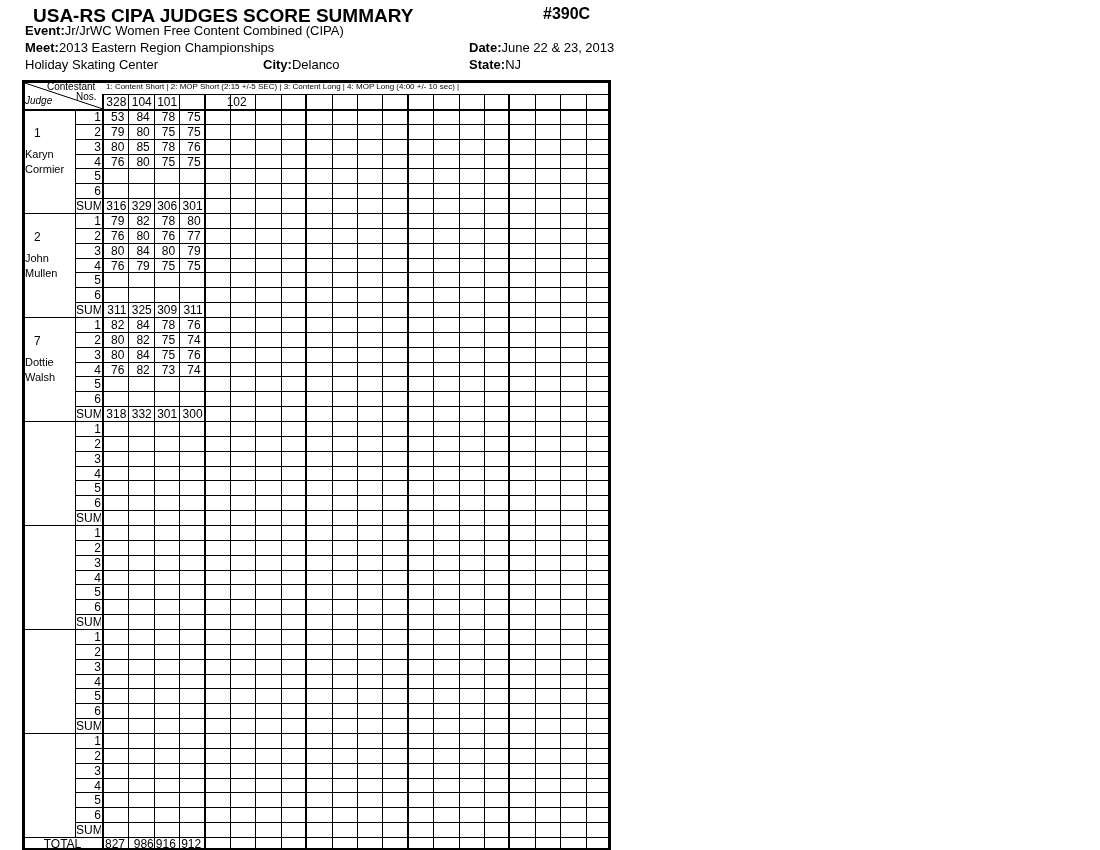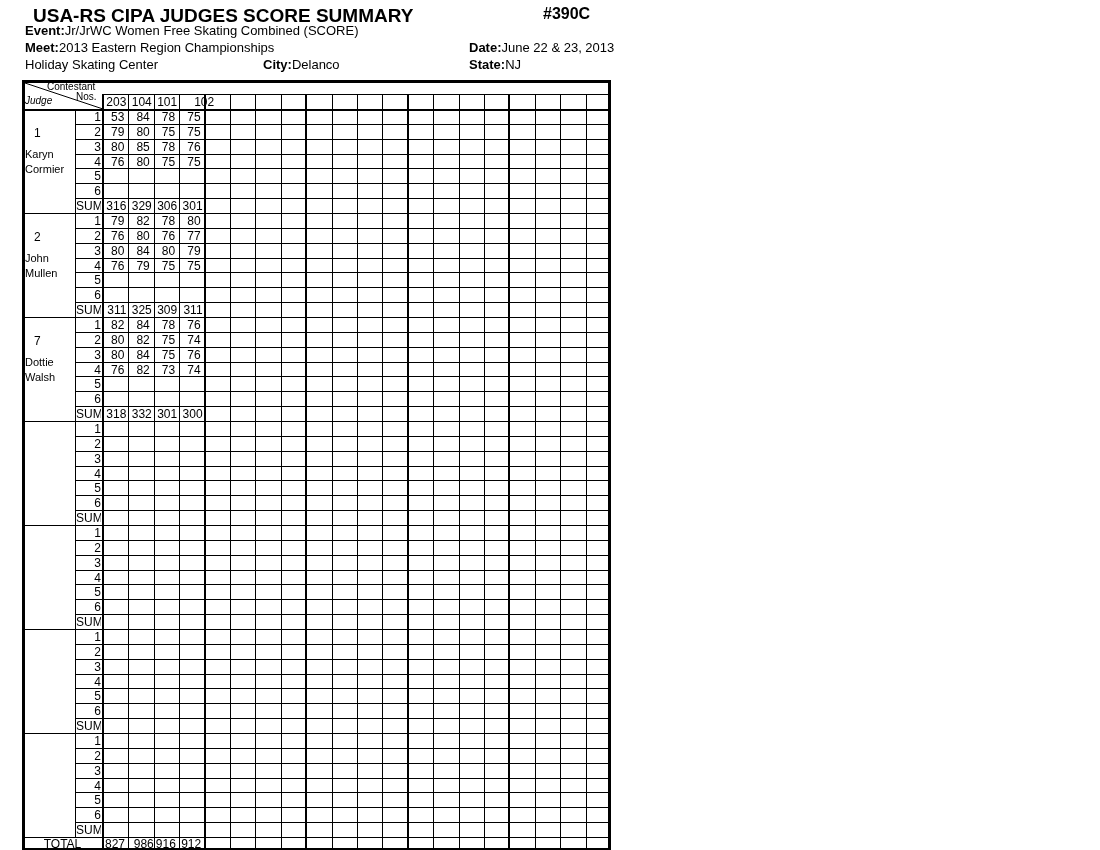--- a/index.html
+++ b/index.html
@@ -15,21 +15,21 @@
   .judge-num { position: absolute; font-size: 12px; }
   .judge-name { position: absolute; font-size: 11px; line-height: 15px; }
 </style>
 </head>
 <body>
 
 <div class="title">USA-RS CIPA JUDGES SCORE SUMMARY</div>
 <div class="formno">#390C</div>
 
 <div class="hline" style="left:25px; top:23px;">
-  <span class="lbl">Event:</span><span>Jr/JrWC Women Free Skating Combined  (SCORE)</span>
+  <span class="lbl">Event:</span><span>Jr/JrWC Women Free Content Combined  (CIPA)</span>
 </div>
 <div class="hline" style="left:25px; top:40px;">
   <span class="lbl">Meet:</span><span>2013 Eastern Region Championships</span>
 </div>
 <div class="hline" style="left:469px; top:40px;">
   <span class="lbl">Date:</span><span>June 22 &amp; 23, 2013</span>
 </div>
 <div class="hline" style="left:25px; top:57px;">Holiday Skating Center</div>
 <div class="hline" style="left:263px; top:57px;">
   <span class="lbl">City:</span><span>Delanco</span>
@@ -43,20 +43,21 @@
     <div class="ln" style="left: 0px; top: 0px; width: 3px; height: 770px;"></div>
     <div class="ln" style="left: 586px; top: 0px; width: 3px; height: 770px;"></div>
     <div class="ln" style="left: 81px; top: 14px; width: 508px; height: 1px;"></div>
     <div class="ln" style="left: 0px; top: 29px; width: 589px; height: 2px;"></div>
     <div style="position: absolute; left: 0px; top: 2px;"><svg width="81" height="27">
         <line x1="0" y1="0" x2="81" y2="27" stroke="#000" stroke-width="1"></line>
       </svg></div>
     <div class="hdrtxt" style="left: 25px; top: 1px; width: 55px; height: 12px; font-size: 10px;">Contestant</div>
     <div class="hdrtxt" style="left: 54px; top: 11px; width: 26px; height: 12px; font-size: 10px;">Nos.</div>
     <div class="hdrtxt" style="left: 3px; top: 15px; width: 40px; height: 12px; font-size: 10px; font-style: italic;">Judge</div>
+    <div class="hdrtxt" style="left: 84px; top: 2px; width: 502px; height: 12px; text-align: left; font-size: 8px;">1: Content Short  |  2: MOP Short (2:15 +/-5 SEC)  |  3: Content Long |  4: MOP Long (4:00 +/- 10 sec)  |</div>
     <div class="ln" style="left: 80px; top: 14px; width: 2px; height: 756px;"></div>
     <div class="ln" style="left: 106px; top: 14px; width: 1px; height: 756px;"></div>
     <div class="ln" style="left: 132px; top: 14px; width: 1px; height: 756px;"></div>
     <div class="ln" style="left: 157px; top: 14px; width: 1px; height: 756px;"></div>
     <div class="ln" style="left: 182px; top: 14px; width: 2px; height: 756px;"></div>
     <div class="ln" style="left: 208px; top: 14px; width: 1px; height: 756px;"></div>
     <div class="ln" style="left: 233px; top: 14px; width: 1px; height: 756px;"></div>
     <div class="ln" style="left: 259px; top: 14px; width: 1px; height: 756px;"></div>
     <div class="ln" style="left: 283px; top: 14px; width: 2px; height: 756px;"></div>
     <div class="ln" style="left: 310px; top: 14px; width: 1px; height: 756px;"></div>
@@ -64,24 +65,24 @@
     <div class="ln" style="left: 360px; top: 14px; width: 1px; height: 756px;"></div>
     <div class="ln" style="left: 385px; top: 14px; width: 2px; height: 756px;"></div>
     <div class="ln" style="left: 411px; top: 14px; width: 1px; height: 756px;"></div>
     <div class="ln" style="left: 437px; top: 14px; width: 1px; height: 756px;"></div>
     <div class="ln" style="left: 462px; top: 14px; width: 1px; height: 756px;"></div>
     <div class="ln" style="left: 486px; top: 14px; width: 2px; height: 756px;"></div>
     <div class="ln" style="left: 513px; top: 14px; width: 1px; height: 756px;"></div>
     <div class="ln" style="left: 538px; top: 14px; width: 1px; height: 756px;"></div>
     <div class="ln" style="left: 564px; top: 14px; width: 1px; height: 756px;"></div>
     <div class="ln" style="left: 53px; top: 29px; width: 1px; height: 728px;"></div>
-    <div class="cell" style="left: 81px; top: 16px; width: 23.4px; height: 13px; text-align: right;">203</div>
+    <div class="cell" style="left: 81px; top: 16px; width: 23.4px; height: 13px; text-align: right;">328</div>
     <div class="cell" style="left: 106.4px; top: 16px; width: 23.4px; height: 13px; text-align: right;">104</div>
     <div class="cell" style="left: 131.8px; top: 16px; width: 23.4px; height: 15px; text-align: right;">101</div>
-    <div class="cell" style="left: 157.2px; top: 16px; width: 35px; height: 13px; text-align: right;">102</div>
+    <div class="cell" style="left: 157.2px; top: 16px; width: 35px; height: 13px; text-align: center; padding-left: 40px;">102</div>
     <div class="ln" style="left: 53px; top: 44px; width: 536px; height: 1px;"></div>
     <div class="ln" style="left: 53px; top: 59px; width: 536px; height: 1px;"></div>
     <div class="ln" style="left: 53px; top: 74px; width: 536px; height: 1px;"></div>
     <div class="ln" style="left: 53px; top: 88px; width: 536px; height: 1px;"></div>
     <div class="ln" style="left: 53px; top: 103px; width: 536px; height: 1px;"></div>
     <div class="ln" style="left: 53px; top: 118px; width: 536px; height: 1px;"></div>
     <div class="cell" style="left: 54px; top: 31px; width: 25px; height: 13px; text-align: right;">1</div>
     <div class="cell" style="left: 54px; top: 46px; width: 25px; height: 13px; text-align: right;">2</div>
     <div class="cell" style="left: 54px; top: 61px; width: 25px; height: 13px; text-align: right;">3</div>
     <div class="cell" style="left: 54px; top: 76px; width: 25px; height: 13px; text-align: right;">4</div>

